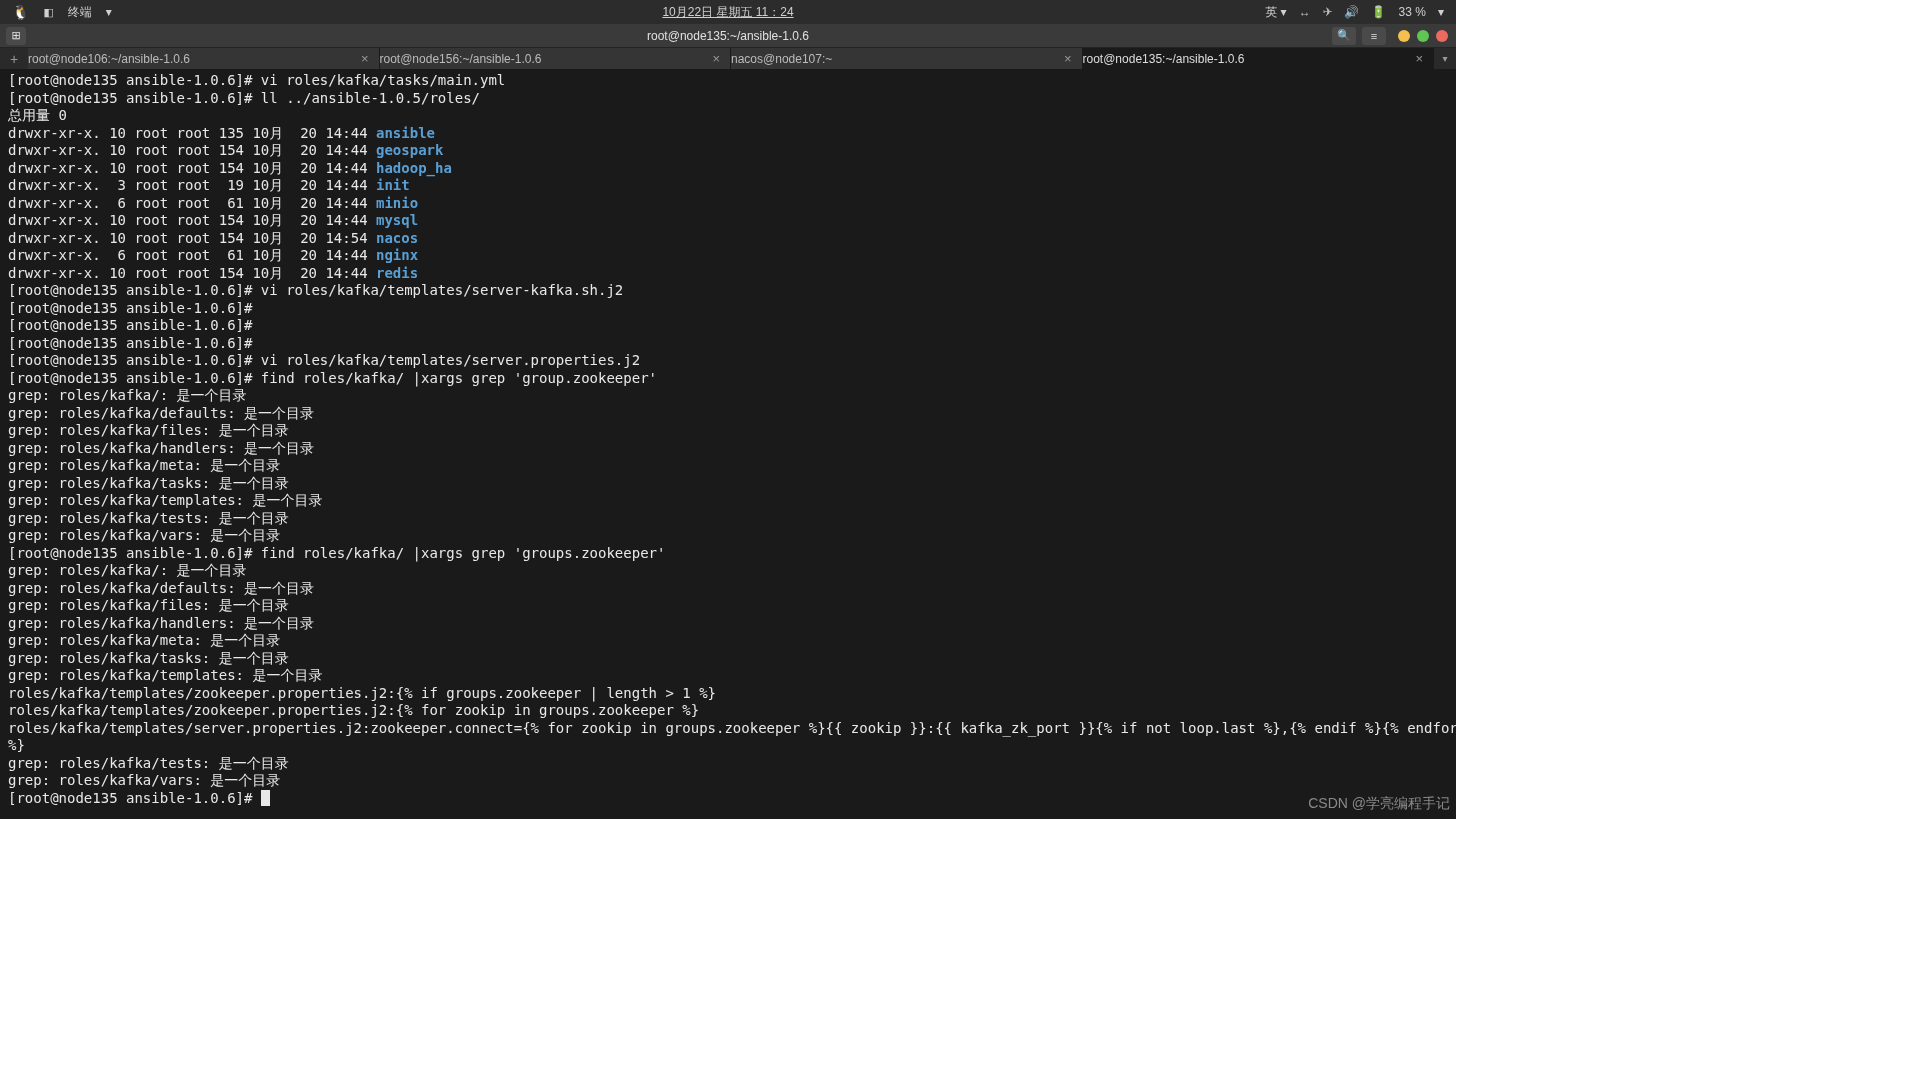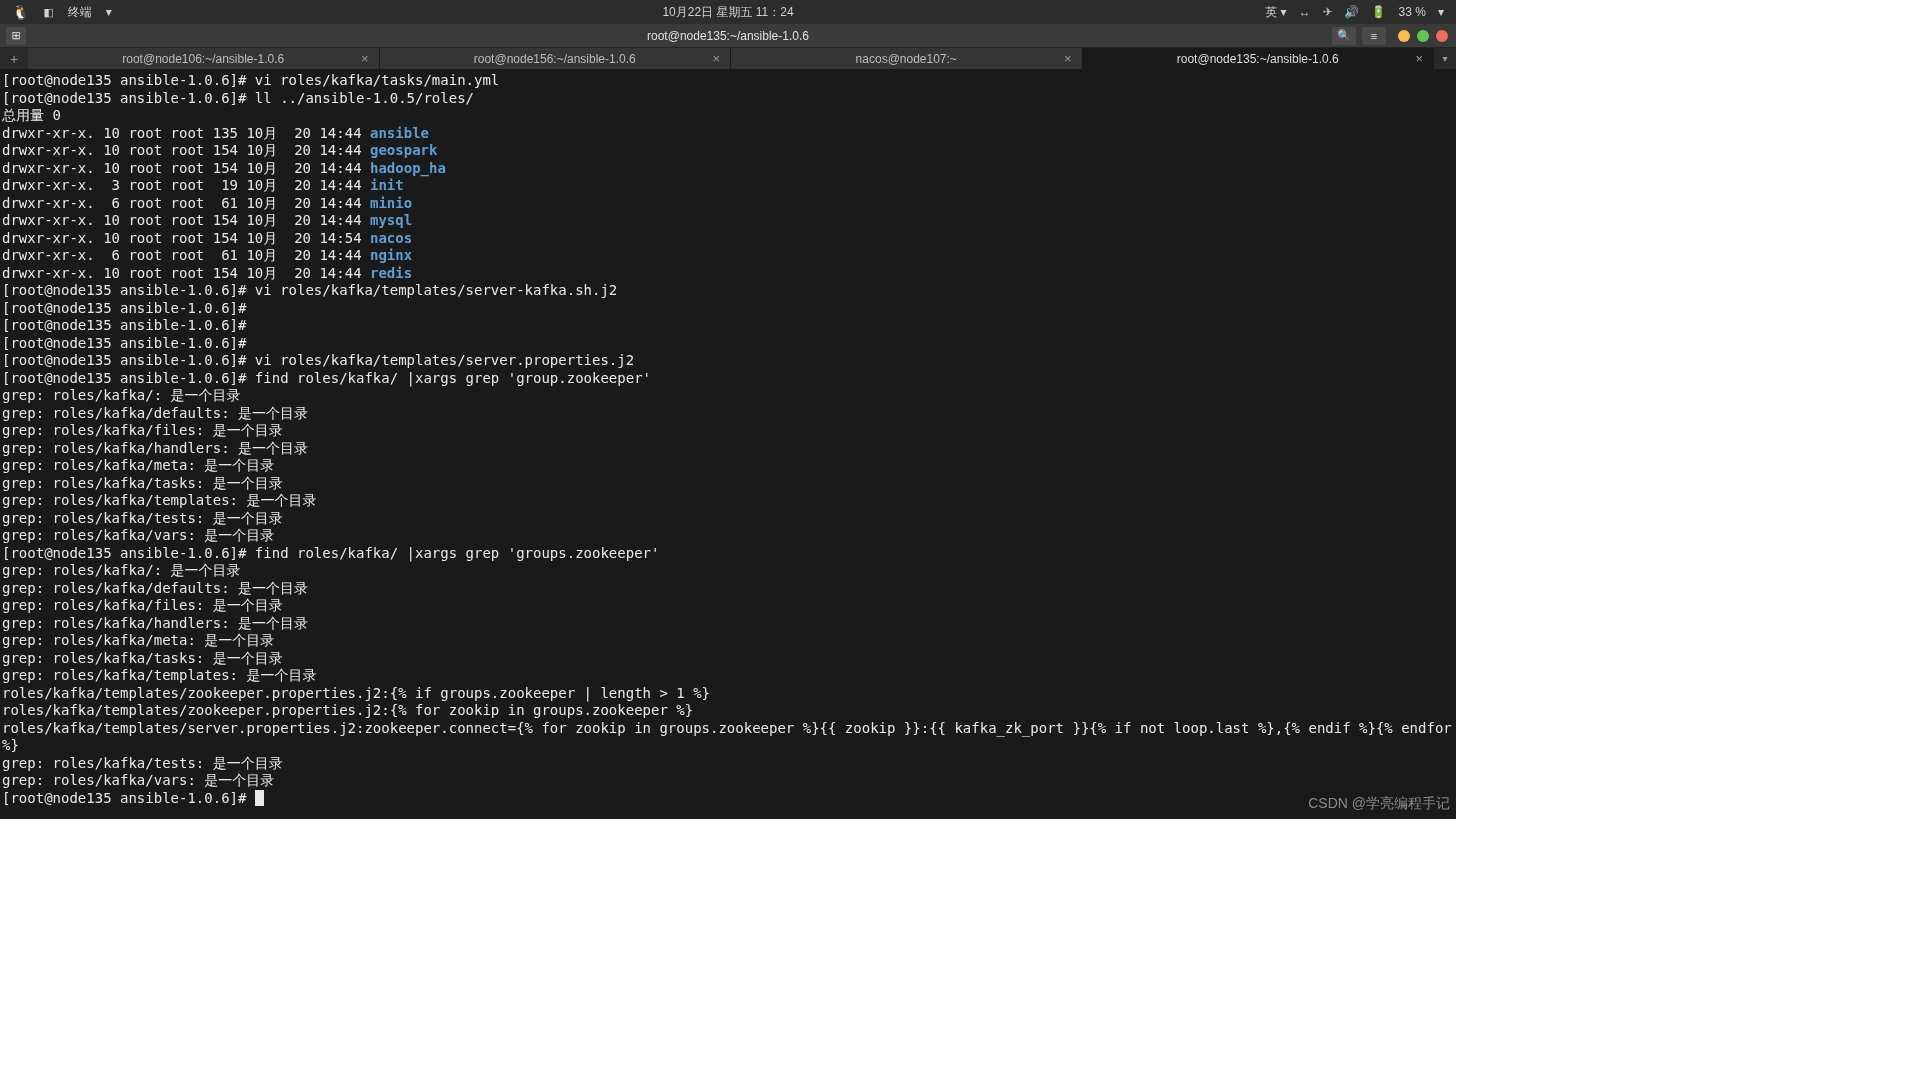--- a/index.html
+++ b/index.html
@@ -18,21 +18,21 @@
 .menubar {
   height: 24px;
   background: #2c2c2c;
   display: flex;
   align-items: center;
   padding: 0 12px;
   color: #d0d0d0;
   font-size: 12px;
 }
 .menubar-left { display: flex; align-items: center; gap: 14px; }
-.menubar-center { position: absolute; left: 50%; transform: translateX(-50%); }
+.menubar-center { position: absolute; left: 50%; transform: translateX(-50%); text-decoration: underline; }
 .menubar-right { margin-left: auto; display: flex; align-items: center; gap: 12px; }
 .apple-icon { font-size: 14px; }
 .activities-icon { font-size: 11px; }
 .tray-icon { font-size: 12px; opacity: 0.9; }
 .titlebar {
   height: 24px;
   background: #3a3a3a;
   display: flex;
   align-items: center;
   color: #e0e0e0;
@@ -65,21 +65,21 @@
 .tabbar {
   height: 22px;
   background: #2a2a2a;
   display: flex;
   border-bottom: 1px solid #1a1a1a;
 }
 .tab {
   flex: 1;
   display: flex;
   align-items: center;
-  justify-content: center;
+  justify-content: flex-start;
   position: relative;
   color: #bbb;
   font-size: 12px;
   border-right: 1px solid #1a1a1a;
   background: #353535;
 }
 .tab.active { background: #1a1a1a; color: #ddd; }
 .tab-close {
   position: absolute;
   right: 10px;
@@ -97,21 +97,21 @@
   display: flex; align-items: center; justify-content: center;
   color: #999; font-size: 10px;
   background: #2a2a2a;
 }
 .terminal {
   background: #1a1a1a;
   color: #e8e8e8;
   font-family: "Menlo", "DejaVu Sans Mono", monospace;
   font-size: 14px;
   line-height: 17.5px;
-  padding: 2px 2px;
+  padding: 2px 8px;
   white-space: pre;
   height: calc(819px - 70px);
   overflow: hidden;
 }
 .dir { color: #5a9fd4; font-weight: bold; text-align: right; }
 .cursor {
   display: inline-block;
   width: 9px; height: 16px;
   background: #e8e8e8;
   vertical-align: text-bottom;

